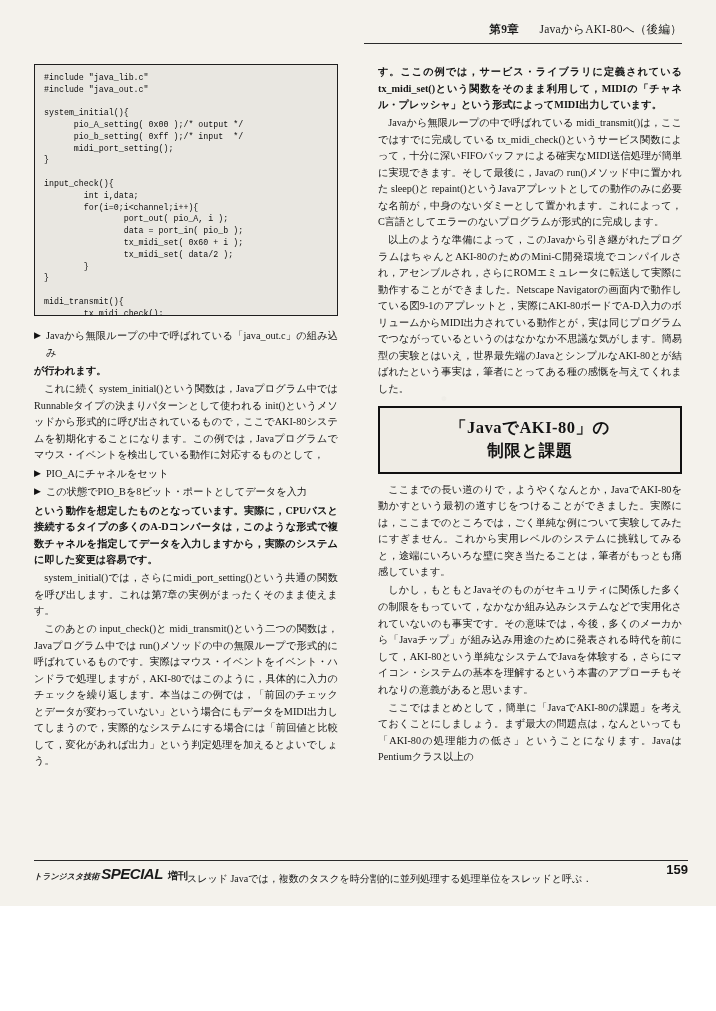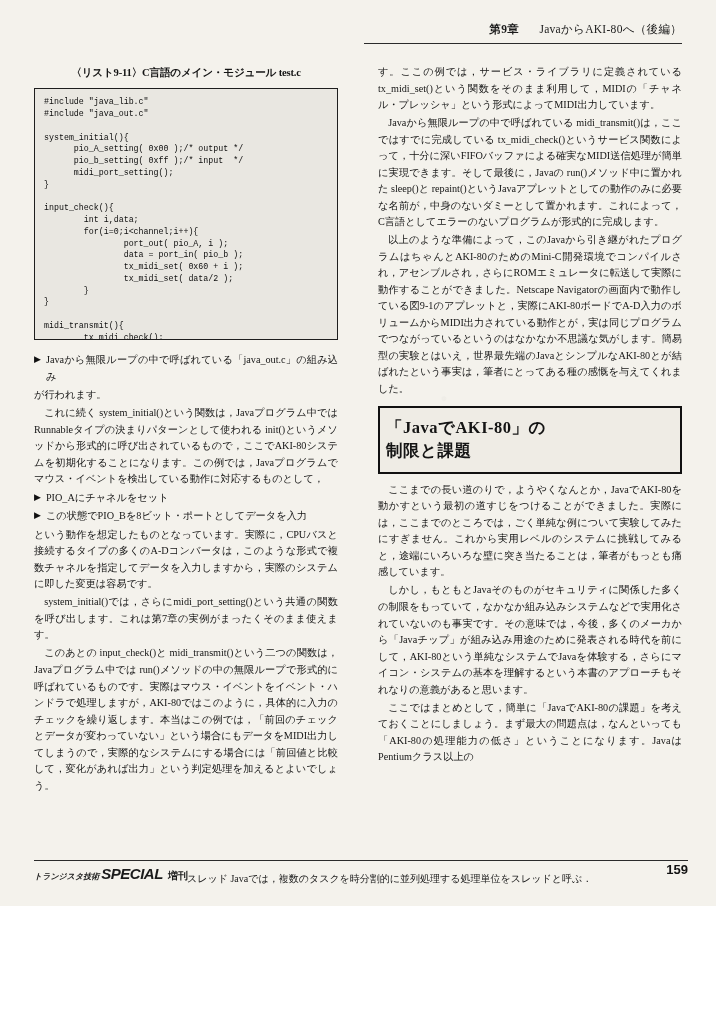--- a/index.html
+++ b/index.html
@@ -89,21 +89,21 @@
     left: 0; right: 0; bottom: 0; top: 0;
     background:
       linear-gradient(105deg, rgba(0,0,0,0.012) 0 2px, rgba(0,0,0,0) 2px 9px);
     pointer-events: none;
   }
   
   p.para {
     margin: 0 0 0.15em 0;
     text-indent: 1em;
   }
-  p.para.noindent { text-indent: 0; }
+  p.para.noindent { text-indent: 0; font-weight: bold; }
 
   .bullet {
     display: flex;
     align-items: flex-start;
     margin: 2px 0 2px 0;
     text-indent: 0;
   }
   .bullet .tri {
     flex: 0 0 auto;
     margin-right: 5px;
@@ -113,20 +113,21 @@
   }
   .bullet .btext {
     flex: 1 1 auto;
     text-align: justify;
   }
   
   .box-head {
     border: 2.5px solid #111;
     margin: 9px 0 8px 0;
     padding: 9px 6px 10px 6px;
+    text-align: center;
     font-weight: bold;
     font-size: 16.5px;
     line-height: 1.35;
     letter-spacing: 0.5px;
     background: #efece5;
   }
   
   .footer {
     position: absolute;
     left: 34px;
@@ -191,21 +192,20 @@
 
   <div class="header">
     <span class="chap">第9章</span>
     <span style="display:inline-block;width:14px"></span>
     <span>JavaからAKI-80へ（後編）</span>
   </div>
   <div class="header-rule"></div>
 
   <div class="col col-left">
 
-    <div class="caption">〈リスト9-11〉C言語のメイン・モジュール test.c</div>
 
     <div class="code-box">#include "java_lib.c"
 #include "java_out.c"
 
 system_initial(){
       pio_A_setting( 0x00 );/* output */
       pio_b_setting( 0xff );/* input  */
       midi_port_setting();
 }
 

